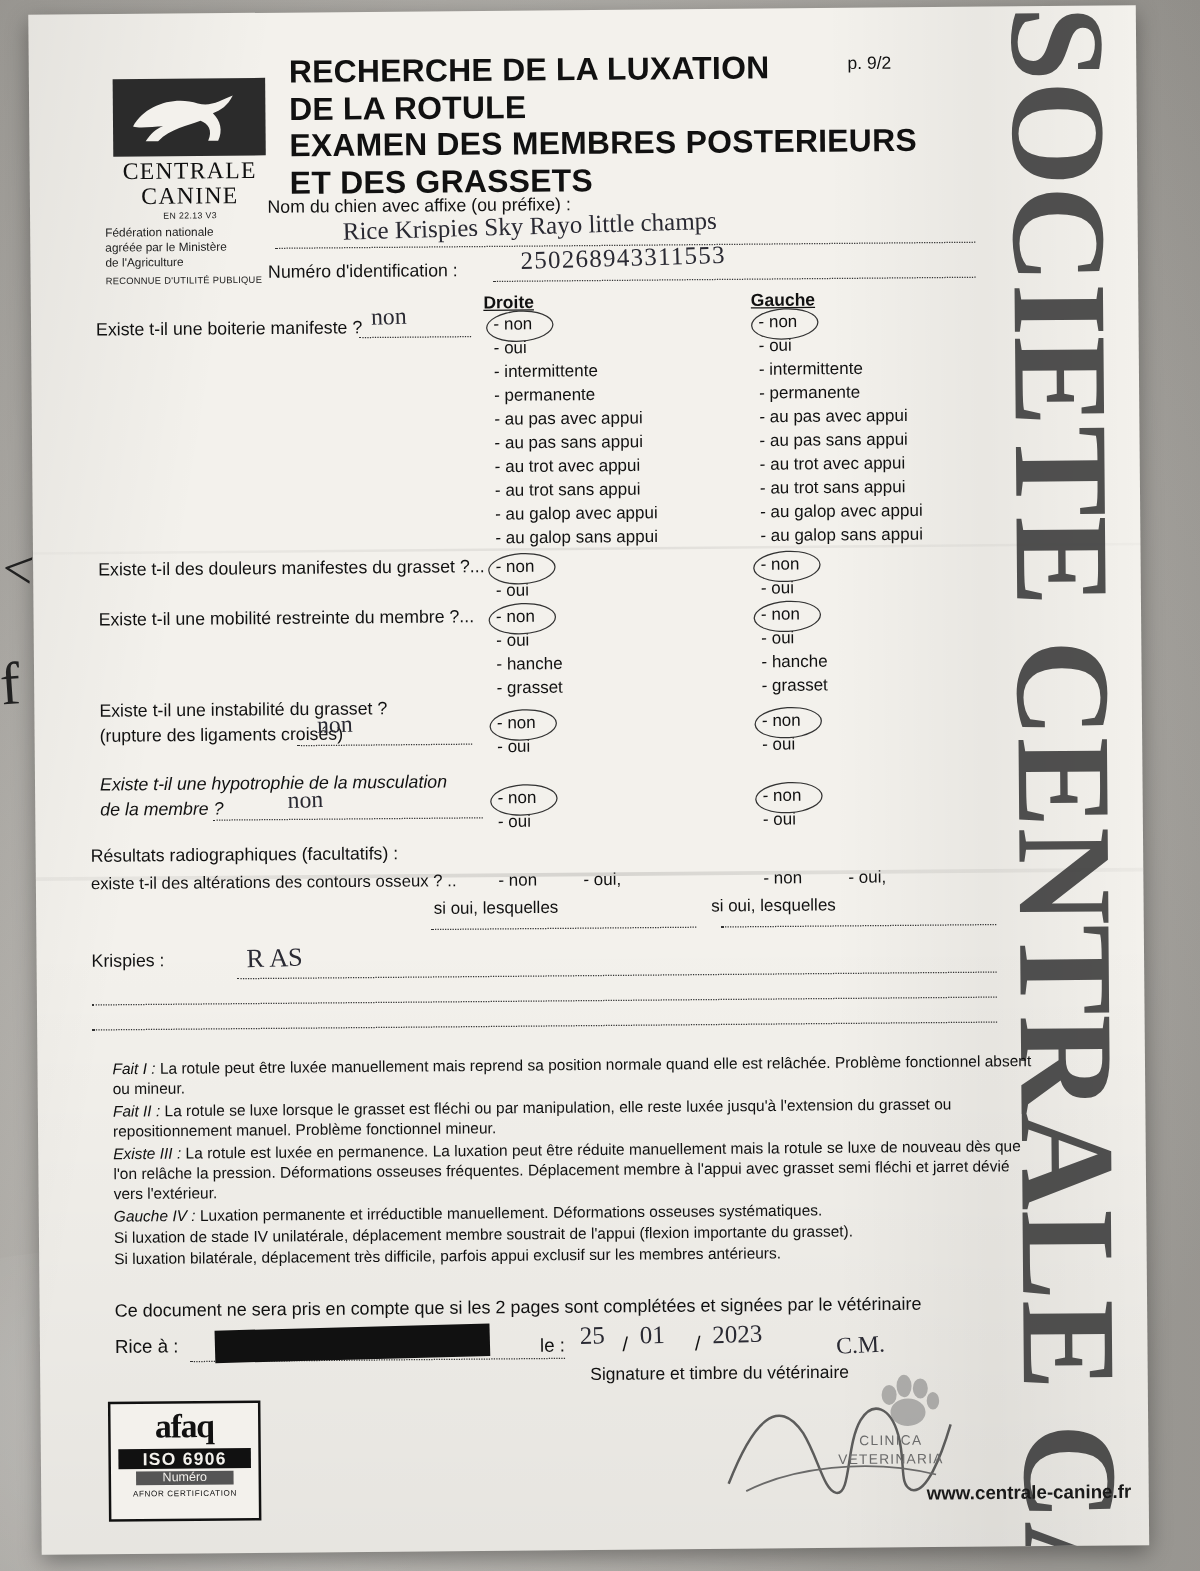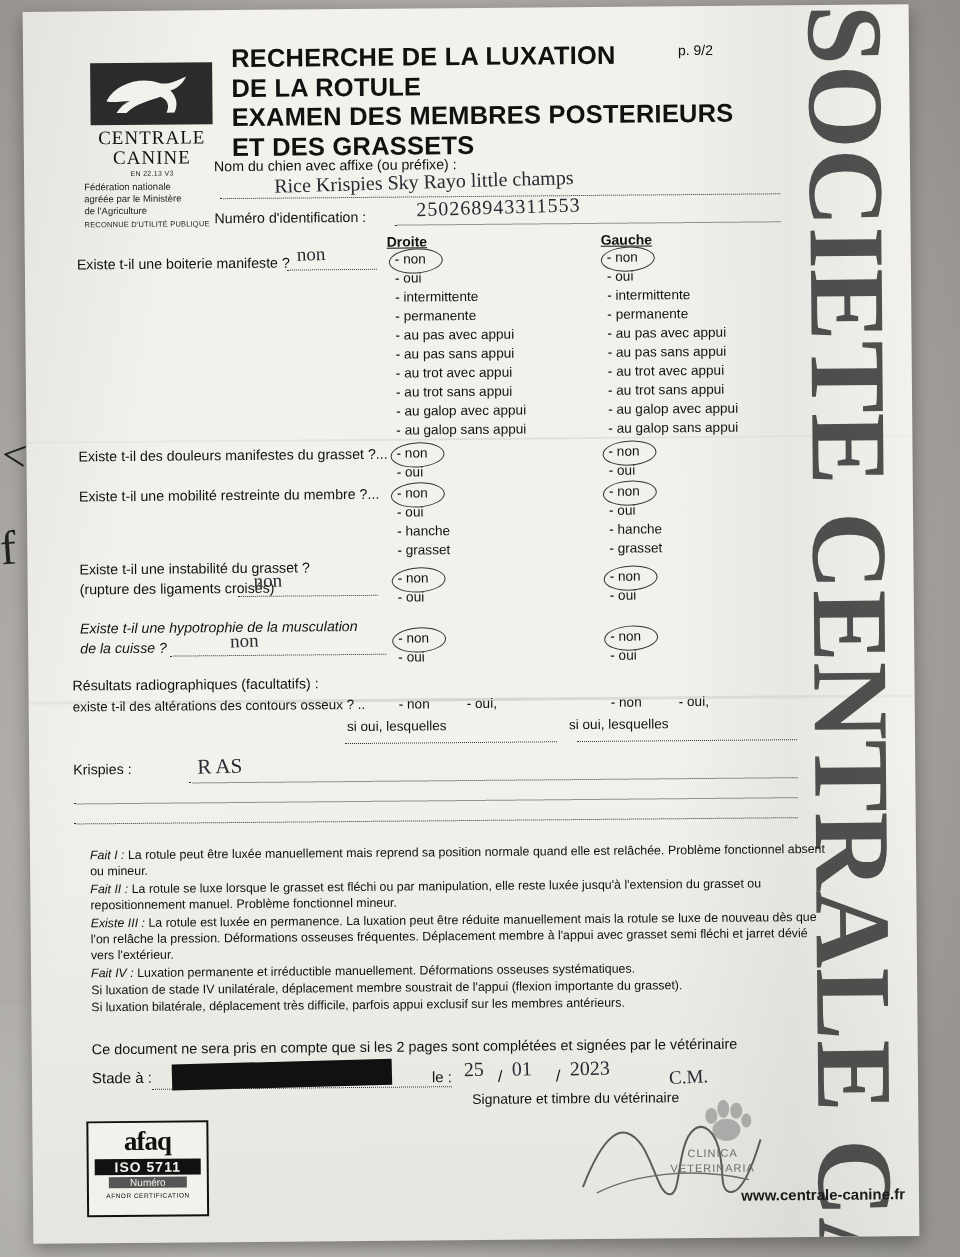--- a/index.html
+++ b/index.html
@@ -284,21 +284,21 @@
   <div class="dots" style="left:210px;top:586px;width:140px;"></div>
   <div class="hand" style="left:226px;top:560px;">non</div>
   <div class="opt" style="left:370px;top:562px;">- non</div>
   <div class="opt" style="left:370px;top:581px;">- oui</div>
   <div class="circle" style="left:364px;top:559px;"></div>
   <div class="opt" style="left:582px;top:562px;">- non</div>
   <div class="opt" style="left:582px;top:581px;">- oui</div>
   <div class="circle" style="left:576px;top:559px;"></div>
 
   <div class="lbl" style="left:52px;top:609px;font-style:italic;">Existe t-il une hypotrophie de la musculation</div>
-  <div class="lbl" style="left:52px;top:629px;font-style:italic;">de la cuisse ?</div>
+  <div class="lbl" style="left:52px;top:629px;font-style:italic;">de la membre ?</div>
   <div class="dots" style="left:142px;top:645px;width:216px;"></div>
   <div class="hand" style="left:202px;top:620px;">non</div>
   <div class="opt" style="left:370px;top:622px;">- non</div>
   <div class="opt" style="left:370px;top:641px;">- oui</div>
   <div class="circle" style="left:364px;top:619px;"></div>
   <div class="opt" style="left:582px;top:622px;">- non</div>
   <div class="opt" style="left:582px;top:641px;">- oui</div>
   <div class="circle" style="left:576px;top:619px;"></div>
 
   <div class="lbl" style="left:44px;top:666px;">Résultats radiographiques (facultatifs) :</div>
@@ -315,27 +315,27 @@
   <div class="lbl" style="left:44px;top:750px;">Krispies :</div>
   <div class="hand" style="left:168px;top:744px;font-size:21px;">R AS</div>
   <div class="dots" style="left:160px;top:772px;width:608px;"></div>
   <div class="dots" style="left:44px;top:792px;width:724px;"></div>
   <div class="dots" style="left:44px;top:812px;width:724px;"></div>
 
   <div class="stades">
     <p><i>Fait I :</i><span> La rotule peut être luxée manuellement mais reprend sa position normale quand elle est relâchée. Problème fonctionnel absent ou mineur.</span></p>
     <p><i>Fait II :</i><span> La rotule se luxe lorsque le grasset est fléchi ou par manipulation, elle reste luxée jusqu'à l'extension du grasset ou repositionnement manuel. Problème fonctionnel mineur.</span></p>
     <p><i>Existe III :</i><span> La rotule est luxée en permanence. La luxation peut être réduite manuellement mais la rotule se luxe de nouveau dès que l'on relâche la pression. Déformations osseuses fréquentes. Déplacement membre à l'appui avec grasset semi fléchi et jarret dévié vers l'extérieur.</span></p>
-    <p><i>Fait IV :</i><span> Luxation permanente et irréductible manuellement. Déformations osseuses systématiques.</span></p>
+    <p><i>Gauche IV :</i><span> Luxation permanente et irréductible manuellement. Déformations osseuses systématiques.</span></p>
     <p><span>Si luxation de stade IV unilatérale, déplacement membre soustrait de l'appui (flexion importante du grasset).</span></p>
     <p><span>Si luxation bilatérale, déplacement très difficile, parfois appui exclusif sur les membres antérieurs.</span></p>
   </div>
 
   <div class="docnote">Ce document ne sera pris en compte que si les 2 pages sont complétées et signées par le vétérinaire</div>
-  <div class="faitline">Stade à :</div>
+  <div class="faitline">Rice à :</div>
   <div class="dots" style="left:120px;top:1078px;width:300px;"></div>
   <div class="redact"></div>
   <div class="lbl" style="left:400px;top:1060px;font-size:15px;">le :</div>
   <div class="hand" style="left:432px;top:1050px;font-size:20px;">25</div>
   <div class="lbl" style="left:466px;top:1060px;font-size:16px;">/</div>
   <div class="hand" style="left:480px;top:1050px;font-size:20px;">01</div>
   <div class="lbl" style="left:524px;top:1060px;font-size:16px;">/</div>
   <div class="hand" style="left:538px;top:1050px;font-size:20px;">2023</div>
   <div class="cm">C.M.</div>
   <div class="signlbl">Signature et timbre du vétérinaire</div>
@@ -351,17 +351,17 @@
     <ellipse cx="40" cy="19" rx="6" ry="8" fill="#7c7c7c"></ellipse>
     <ellipse cx="50" cy="29" rx="5" ry="7" fill="#7c7c7c"></ellipse>
   </svg>
   <div class="stamp">
     <div>CLINICA</div>
     <div>VETERINARIA</div>
   </div>
 
   <div class="afaq">
     <div class="a1">afaq</div>
-    <div class="a2">ISO 5711</div>
+    <div class="a2">ISO 6906</div>
     <div class="a3">Numéro</div>
     <div class="a4">AFNOR CERTIFICATION</div>
   </div>
 </div>
 
 </body></html>

